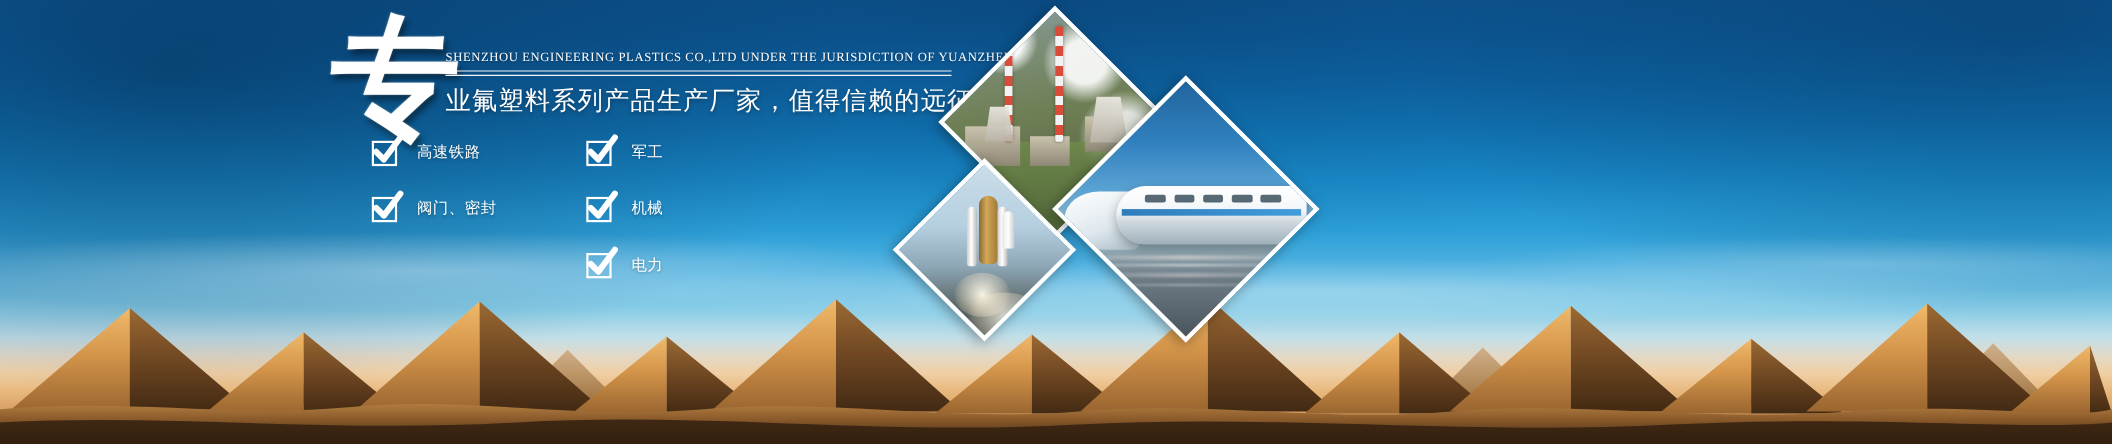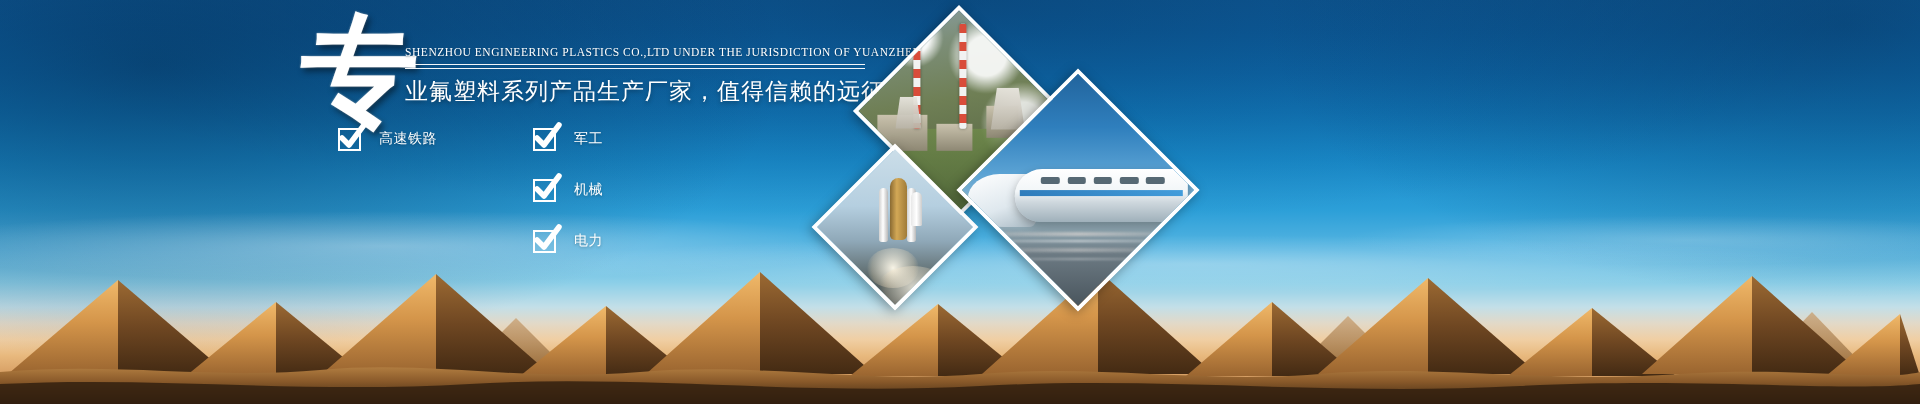--- a/index.html
+++ b/index.html
@@ -306,20 +306,28 @@
 
     <div class="feat-col left">
       <div class="feat-item">
         <span class="cb">
           <svg viewBox="0 0 32 32">
               <path d="M6 17 L13 24 L28 4" fill="none" stroke="#ffffff" stroke-width="5.5" stroke-linecap="round" stroke-linejoin="round"></path>
             </svg>
         </span>
         <span class="feat-label">高速铁路</span>
       </div>
+      <div class="feat-item">
+        <span class="cb">
+          <svg viewBox="0 0 32 32">
+              <path d="M6 17 L13 24 L28 4" fill="none" stroke="#ffffff" stroke-width="5.5" stroke-linecap="round" stroke-linejoin="round"></path>
+            </svg>
+        </span>
+        <span class="feat-label">阀门、密封</span>
+      </div>
     </div>
 
     <div class="feat-col right">
       <div class="feat-item">
         <span class="cb">
           <svg viewBox="0 0 32 32">
               <path d="M6 17 L13 24 L28 4" fill="none" stroke="#ffffff" stroke-width="5.5" stroke-linecap="round" stroke-linejoin="round"></path>
             </svg>
         </span>
         <span class="feat-label">军工</span>

